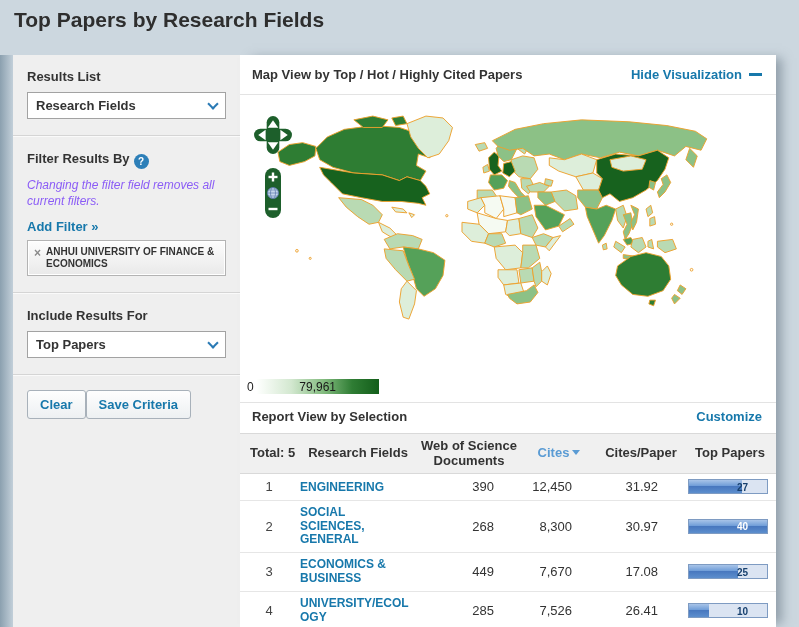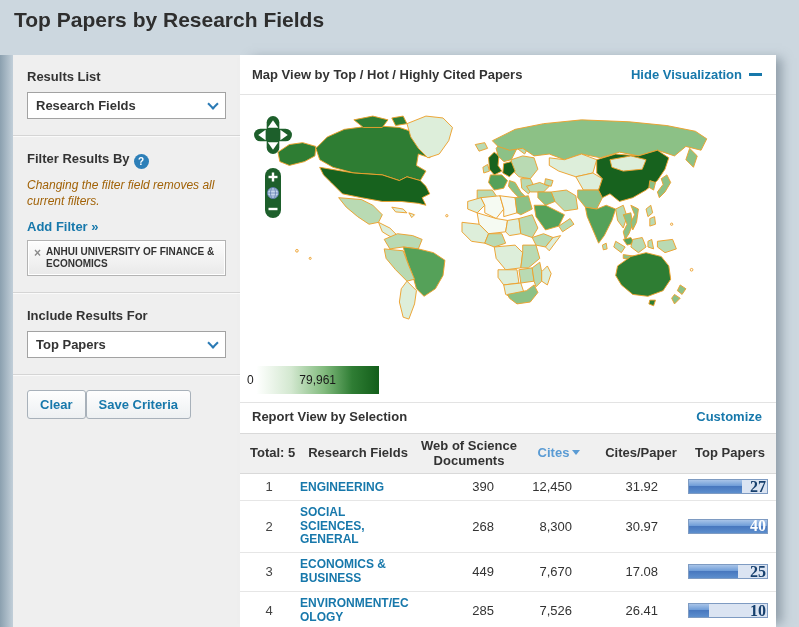--- a/index.html
+++ b/index.html
@@ -23,21 +23,21 @@
   .sb-section{padding:14px 14px 16px 14px;}
   .sb-divider{border-top:1px solid #d5d5d5;border-bottom:1px solid #fafafa;height:0;}
   .sb-label{font-weight:bold;color:#333;margin-bottom:8px;}
   .dropdown{background:#fff;border:1px solid #a2a2a2;height:27px;display:flex;align-items:center;
     justify-content:space-between;padding:0 8px;cursor:pointer;}
   .dropdown .dd-text{font-weight:bold;color:#333;font-size:13px;}
   .chev{width:8px;height:8px;border-right:2px solid #2a7ab5;border-bottom:2px solid #2a7ab5;
     transform:rotate(45deg);margin-top:-4px;}
   .help-circle{display:inline-block;width:15px;height:15px;border-radius:50%;background:#2d7fb8;
     color:#fff;font-size:10px;font-weight:bold;text-align:center;line-height:15px;vertical-align:-2px;margin-left:4px;}
-  .sb-note{font-style:italic;color:#a16207;font-size:12px;line-height:1.35;margin:8px 0 10px 0;}
+  .sb-note{font-style:italic;color:#8b5cf6;font-size:12px;line-height:1.35;margin:8px 0 10px 0;}
   .add-filter{font-weight:bold;color:var(--link);text-decoration:none;font-size:13px;display:inline-block;margin-bottom:6px;cursor:pointer;}
   .chip{border:1px solid #b3b3b3;background:linear-gradient(#fdfdfd,#e9e9e9);
     box-shadow:inset 0 0 0 1px #ffffff;padding:5px 6px 5px 6px;display:flex;gap:5px;}
   .chip-x{color:#8a8a8a;font-weight:bold;font-size:12px;line-height:1.2;cursor:pointer;}
   .chip-label{font-weight:bold;font-size:10px;color:#333;line-height:1.2;}
   .btn-row{display:flex;gap:0;}
   .btn{border:1px solid #a8b1ba;border-radius:3px;background:linear-gradient(#fefefe,#edf0f2);
     color:var(--link);font-weight:bold;font-size:13px;padding:6px 12px;cursor:pointer;
     font-family:"Liberation Sans",sans-serif;}
 
@@ -52,21 +52,21 @@
   .map-region{position:relative;height:308px;border-bottom:1px solid #e3e3e3;overflow:hidden;}
   .map-svg{position:absolute;left:0;top:4px;width:100%;height:262px;}
   .map-svg path, .map-svg circle{stroke:var(--mapborder);stroke-width:1;stroke-linejoin:round;}
   .f0{fill:var(--c0);} .f1{fill:var(--c1);} .f2{fill:var(--c2);} .f3{fill:var(--c3);}
   .f4{fill:var(--c4);} .f5{fill:var(--c5);} .f6{fill:var(--c6);}
   .dot{fill:#fff;}
   .pan-ctl{position:absolute;left:13px;top:20px;width:40px;height:40px;cursor:pointer;}
   .zoom-ctl{position:absolute;left:24px;top:72px;width:18px;height:52px;cursor:pointer;}
   .legend{position:absolute;left:7px;bottom:8px;display:flex;align-items:center;}
   .legend-min{font-size:12px;color:#222;margin-right:3px;}
-  .legend-bar{position:relative;width:122px;height:28px;
+  .legend-bar{position:relative;width:122px;height:15px;
     background:linear-gradient(90deg,#fefffe 0%,#d3e8d0 28%,#82bb7e 55%,#2f7d34 78%,#135e1a 100%);}
   .legend-max{position:absolute;left:50%;top:50%;transform:translate(-50%,-50%);
     font-size:12px;color:#1a1a1a;white-space:nowrap;}
 
   .report-header{height:30px;display:flex;align-items:center;justify-content:space-between;
     padding:0 14px 3px 12px;}
   table.report{border-collapse:collapse;width:100%;table-layout:fixed;}
   table.report th, table.report td{font-size:13px;vertical-align:middle;}
   thead tr{background:#f0f0f0;border-top:1px solid #d9d9d9;border-bottom:1px solid #d9d9d9;height:40px;}
   th{font-weight:bold;color:#333;text-align:center;line-height:1.15;padding:4px 2px;}
@@ -81,22 +81,22 @@
   td.rank{text-align:center;color:#444;}
   td.field{padding:5px 6px 5px 2px;}
   td.field a{color:var(--link);font-weight:bold;font-size:12px;line-height:1.15;text-decoration:none;
     overflow-wrap:anywhere;display:inline-block;cursor:pointer;}
   td.num{text-align:right;padding-right:26px;color:#333;}
   td.barcell{padding:5px 8px 5px 4px;}
   .bar{position:relative;width:80px;height:15px;border:1px solid #7e9bc2;background:#dbe4f2;
     margin-left:auto;}
   .bar-fill{position:absolute;left:0;top:0;bottom:0;
     background:linear-gradient(to bottom,#a8c4e8 0%,#6f9dd8 45%,#4878bf 50%,#5c8ecd 100%);}
-  .bar-label{position:absolute;right:1px;top:50%;transform:translateY(-50%);
-    font-size:16px;font-weight:bold;color:#17406e;font-family:Liberation Serif, serif;}
+  .bar-label{position:absolute;right:19px;top:50%;transform:translateY(-50%);
+    font-size:10px;font-weight:bold;color:#17406e;}
   .bar.full .bar-label{color:#fff;}
 </style>
 </head>
 <body>
 
 <div class="page-title">Top Papers by Research Fields</div>
 <div class="left-edge"></div>
 
 <div class="content">
 
@@ -328,21 +328,21 @@
           <td class="num">17.08</td>
           <td class="barcell">
               <div class="bar">
                 <div class="bar-fill" style="width: 62.5%;"></div>
                 <span class="bar-label">25</span>
               </div>
             </td>
         </tr>
         <tr>
           <td class="rank">4</td>
-          <td class="field"><a>ENVIRONMENT/ECOLOGY</a></td>
+          <td class="field"><a>UNIVERSITY/ECOLOGY</a></td>
           <td class="num">285</td>
           <td class="num">7,526</td>
           <td class="num">26.41</td>
           <td class="barcell">
               <div class="bar">
                 <div class="bar-fill" style="width: 25%;"></div>
                 <span class="bar-label">10</span>
               </div>
             </td>
         </tr>

